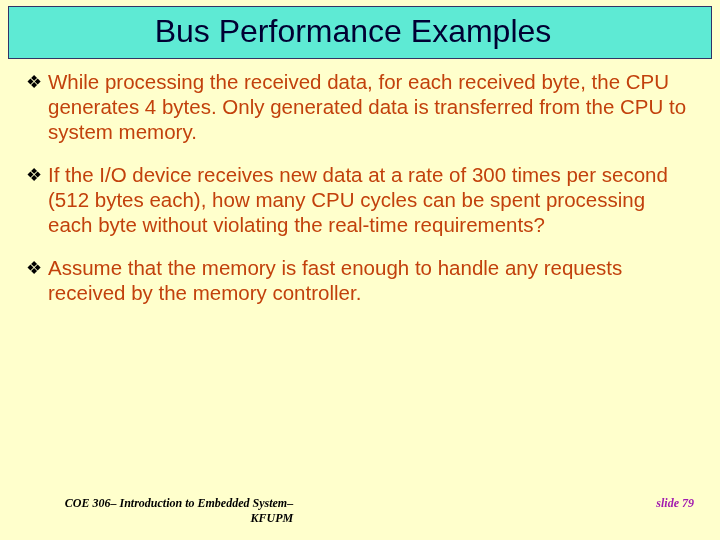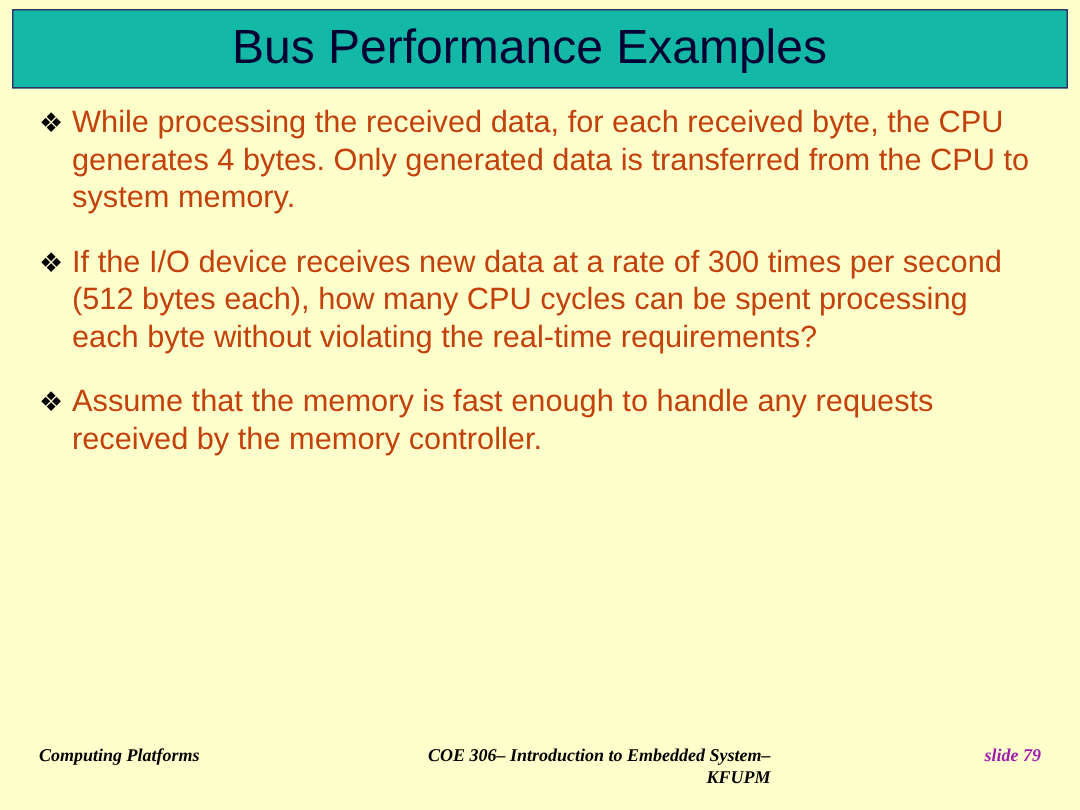--- a/index.html
+++ b/index.html
@@ -3,21 +3,21 @@
 <meta charset="utf-8">
 <style>
   * { margin: 0; padding: 0; box-sizing: border-box; }
   html, body { width: 720px; height: 540px; overflow: hidden; }
   body {
     background: #ffffcc;
     font-family: Arial, Helvetica, sans-serif;
     position: relative;
   }
   .title-bar {
-    background: #14b8a6;
+    background: #5eead4;
     border: 1px solid #333366;
     margin: 6px 8px 0 8px;
     padding: 6px 24px 8px 10px;
     text-align: center;
   }
   .title-bar h1 {
     font-family: "Comic Sans MS", "Comic Sans", cursive, sans-serif;
     font-size: 32px;
     font-weight: normal;
     color: #000033;
@@ -94,16 +94,15 @@
   </div>
 
   <div class="bullet-item">
     <div class="bullet">❖</div>
     <div class="bullet-text">Assume that the memory is fast enough to handle any requests received by the memory controller.</div>
   </div>
 
 </div>
 
 <div class="footer">
-  <div class="footer-left">Computing Platforms</div>
   <div class="footer-center">COE 306– Introduction to Embedded System– KFUPM</div>
   <div class="footer-right">slide 79</div>
 </div>
 
 </body></html>

